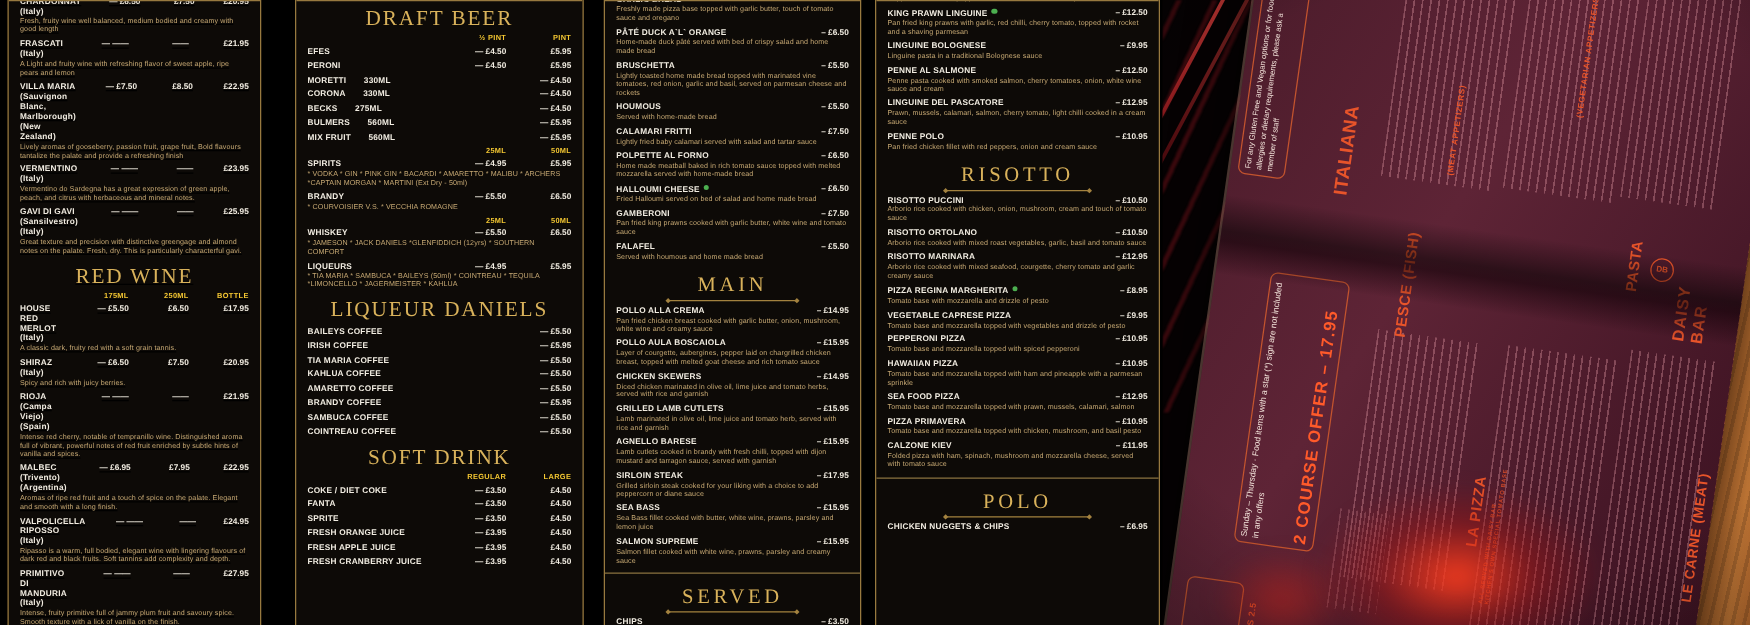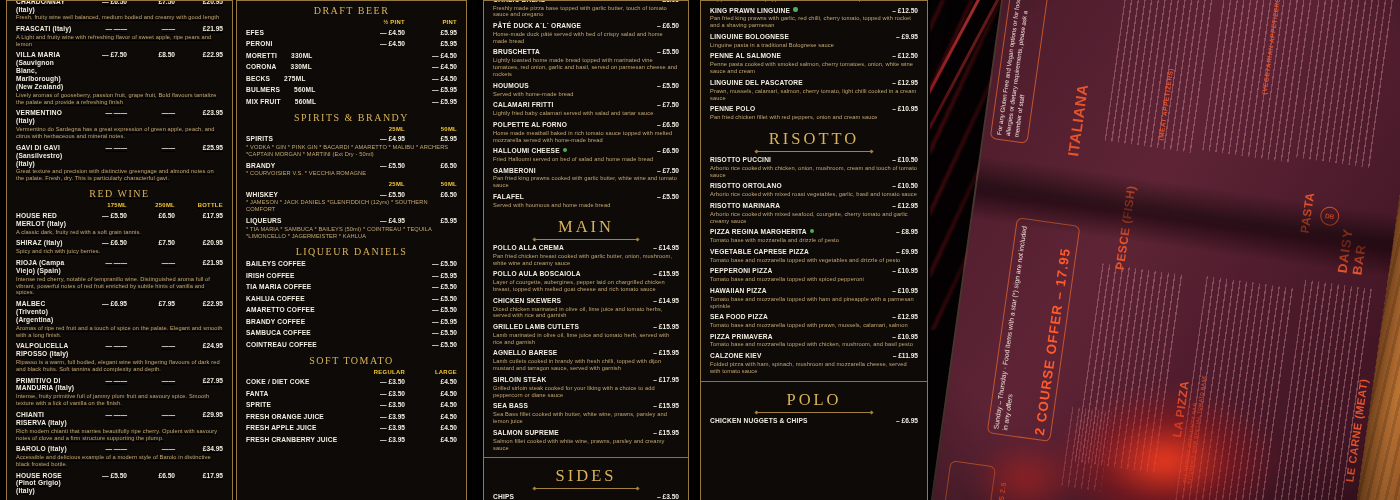--- a/index.html
+++ b/index.html
@@ -1,32 +1,32 @@
 <!DOCTYPE html>
 <html><head>
 <meta charset="utf-8">
 <style>
   html,body{margin:0;padding:0;background:#000;}
   body{width:1400px;height:500px;position:relative;overflow:hidden;font-family:"Liberation Sans",sans-serif;}
 
   
   .panel{position:absolute;top:0;height:500px;background:#0d0a07;border-left:1.5px solid #97793f;border-right:1.5px solid #97793f;box-sizing:border-box;overflow:hidden;}
   .panel::before{content:'';position:absolute;left:0;right:0;top:0;height:1px;background:#97793f;}
-  #p1{left:6px;width:227px;text-decoration:underline;}
+  #p1{left:6px;width:203px;text-decoration:underline;}
   #p2{left:236px;width:231px;}
   #p3{left:483px;width:206px;}
   #p4{left:700px;width:228px;}
   .pwrap{padding:0 9px;}
   #p1 .pwrap{margin-top:-6px;}
   #p2 .pwrap{margin-top:-1px;}
   #p3 .pwrap{margin-top:-8px;}
   #p4 .pwrap{margin-top:-5px;}
 
   .sec{position:relative;text-align:center;margin:6px 0 3px;}
-  .sec-title{font-family:"Liberation Serif",serif;font-size:10px;color:#d9b25b;letter-spacing:1.5px;}
+  .sec-title{font-family:"Liberation Serif",serif;font-size:17px;color:#d9b25b;letter-spacing:1.5px;}
   .sec.big{margin:8px 0 3px;}
   .sec.big .sec-title{font-size:16.5px;letter-spacing:3px;}
   .rule{width:56%;height:1px;background:#a3823f;margin:2px auto 4px;position:relative;}
   .rule::before,.rule::after{content:'';position:absolute;top:-1px;width:3px;height:3px;background:#a3823f;transform:rotate(45deg);}
   .rule::before{left:-1px;}
   .rule::after{right:-1px;}
   .cols{display:flex;justify-content:flex-end;margin:1px 0 2px;}
   .cols .cl{font-size:5.9px;font-weight:bold;color:#f5c832;letter-spacing:.3px;text-align:right;}
   .cols.c3 .cl{width:48px;}
   .cols.c2 .cl{width:52px;}
@@ -265,23 +265,20 @@
           <div class="nm">BULMERS<span class="size">560ML</span></div>
           <div class="pr">— £5.95</div>
         </div>
       </div>
       <div class="item">
         <div class="row">
           <div class="nm">MIX FRUIT<span class="size">560ML</span></div>
           <div class="pr">— £5.95</div>
         </div>
       </div>
-      <div class="sec">
-        <div class="sec-title">SPIRITS &amp; BRANDY</div>
-      </div>
       <div class="cols c2">
         <div class="cl">25ML</div>
         <div class="cl">50ML</div>
       </div>
       <div class="item">
         <div class="row">
           <div class="nm">SPIRITS</div>
           <div class="p2">— £4.95</div>
           <div class="p2">£5.95</div>
         </div>
@@ -360,21 +357,21 @@
           <div class="pr">— £5.50</div>
         </div>
       </div>
       <div class="item">
         <div class="row">
           <div class="nm">COINTREAU COFFEE</div>
           <div class="pr">— £5.50</div>
         </div>
       </div>
       <div class="sec">
-        <div class="sec-title">SOFT TOMATO</div>
+        <div class="sec-title">SOFT DRINK</div>
       </div>
       <div class="cols c2">
         <div class="cl">REGULAR</div>
         <div class="cl">LARGE</div>
       </div>
       <div class="item">
         <div class="row">
           <div class="nm">COKE / DIET COKE</div>
           <div class="p2">— £3.50</div>
           <div class="p2">£4.50</div>
@@ -537,21 +534,21 @@
       </div>
       <div class="item">
         <div class="row">
           <div class="nm">SALMON SUPREME</div>
           <div class="pr">– £15.95</div>
         </div>
         <div class="desc">Salmon fillet cooked with white wine, prawns, parsley and creamy sauce</div>
       </div>
       <div class="divider"></div>
       <div class="sec big">
-        <div class="sec-title">SIDES</div>
+        <div class="sec-title">SERVED</div>
         <div class="rule"></div>
       </div>
       <div class="item">
         <div class="row">
           <div class="nm">CHIPS</div>
           <div class="pr">– £3.50</div>
         </div>
       </div>
     </div>
   </section>

